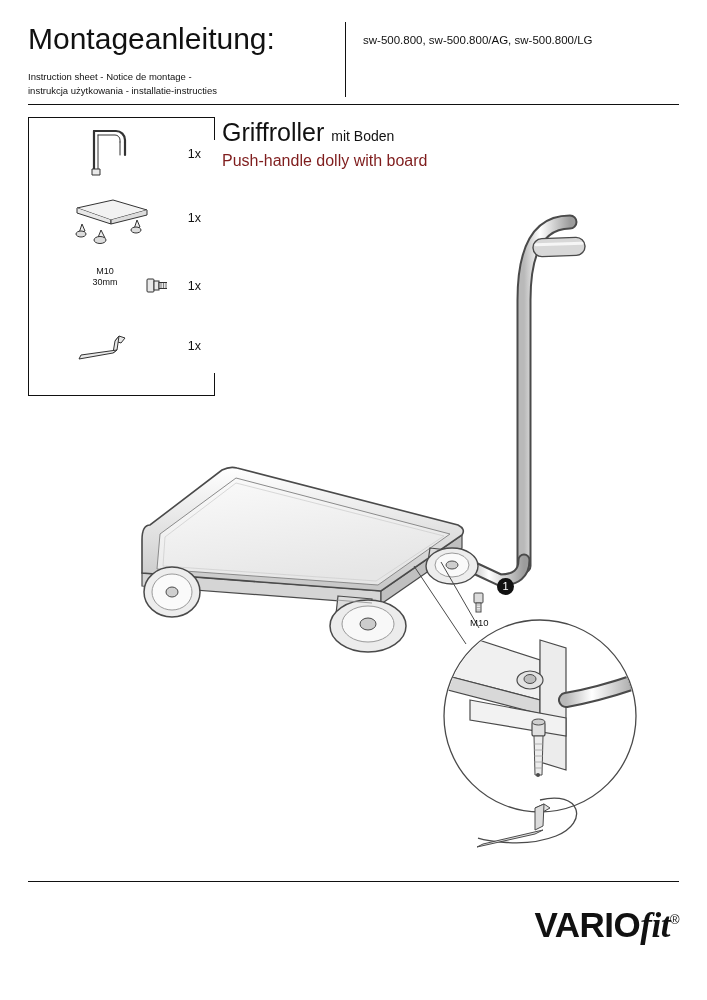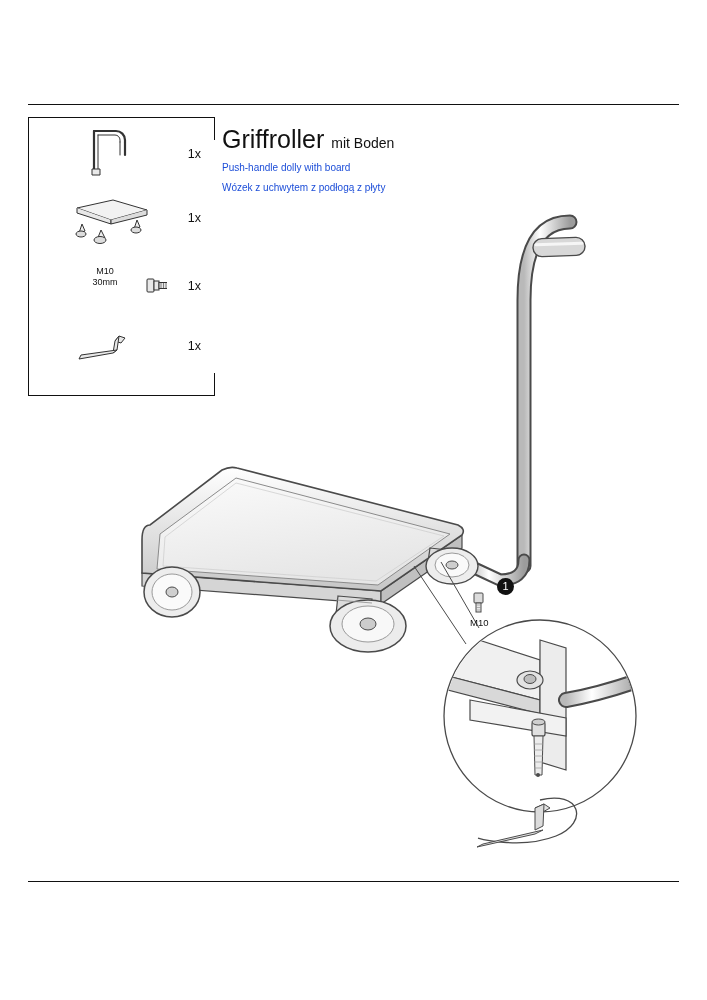--- a/index.html
+++ b/index.html
@@ -127,35 +127,35 @@
     line-height: 11px;
     text-align: center;
     width: 48px;
     color: #111;
   }
 
   
   .titles {
     position: absolute;
     left: 222px;
-    top: 125px;
+    top: 118px;
     width: 330px;
   }
   .t-main {
     font-size: 25px;
     line-height: 29px;
     color: #111;
   }
   .t-main .sub {
     font-size: 14px;
   }
   .t-line {
-    font-size: 10px;
+    font-size: 16px;
     line-height: 19.5px;
-    color: #1d4ed8;
+    color: #7f1d1d;
   }
 
   
   .illus {
     position: absolute;
     left: 0;
     top: 0;
     width: 707px;
     height: 1000px;
     pointer-events: none;
@@ -209,20 +209,29 @@
     font-size: 13px;
     vertical-align: super;
     font-weight: 400;
   }
 </style>
 </head>
 <body>
 
 <div class="page">
 
+  <div class="header">
+    <div class="hdr-title">Montageanleitung:</div>
+    <div class="hdr-divider-v"></div>
+    <div class="hdr-models">sw-500.800, sw-500.800/AG, sw-500.800/LG</div>
+    <div class="hdr-sub">
+      <div>Instruction sheet - Notice de montage  -</div>
+      <div>instrukcja użytkowania - installatie-instructies</div>
+    </div>
+  </div>
   <div class="hdr-rule"></div>
 
   <div class="parts-box">
 
     <div class="part-row" style="top:4px;">
       <svg class="part-art" viewBox="0 0 130 64">
         <path d="M57 9 h22 a9 9 0 0 1 9 9 v3" fill="none" stroke="#333" stroke-width="2.2" stroke-linecap="round"></path>
         <path d="M61 13 h17 a5 5 0 0 1 5 5 v2" fill="none" stroke="#333" stroke-width="1" stroke-linecap="round"></path>
         <path d="M57 9 v38" fill="none" stroke="#333" stroke-width="2.2" stroke-linecap="round"></path>
         <path d="M61 13 v34" fill="none" stroke="#333" stroke-width="1" stroke-linecap="round"></path>
@@ -277,21 +286,20 @@
       <div class="part-qty">1x</div>
     </div>
   </div>
 
   <div class="titles">
     <div class="t-main">
       <span>Griffroller</span>
       <span class="sub">mit Boden</span>
     </div>
     <div class="t-line">Push-handle dolly with board</div>
-    <div class="t-line">Wózek z uchwytem z podłogą z płyty</div>
   </div>
 
   <svg class="illus" viewBox="0 0 707 1000">
     <defs>
       <linearGradient id="tubeGrad" x1="0" y1="0" x2="1" y2="0">
         <stop offset="0%" stop-color="#b9b9b9"></stop>
         <stop offset="35%" stop-color="#ffffff"></stop>
         <stop offset="100%" stop-color="#9c9c9c"></stop>
       </linearGradient>
       <linearGradient id="boardGrad" x1="0" y1="0" x2="0.4" y2="1">
@@ -403,14 +411,15 @@
           <path d="M535 834 l8 -4 l-60 14 l-6 3 z" fill="#e3e3e3" stroke="#4a4a4a" stroke-width="1"></path>
         </g>
       </g>
     </g>
   </svg>
 
   <div class="callout-num">1</div>
   <div class="m10-label">M10</div>
 
   <div class="footer-rule"></div>
+  <div class="logo"><span>VARIO</span><span class="fit">fit</span><span class="reg">®</span></div>
 
 </div>
 
 </body></html>

